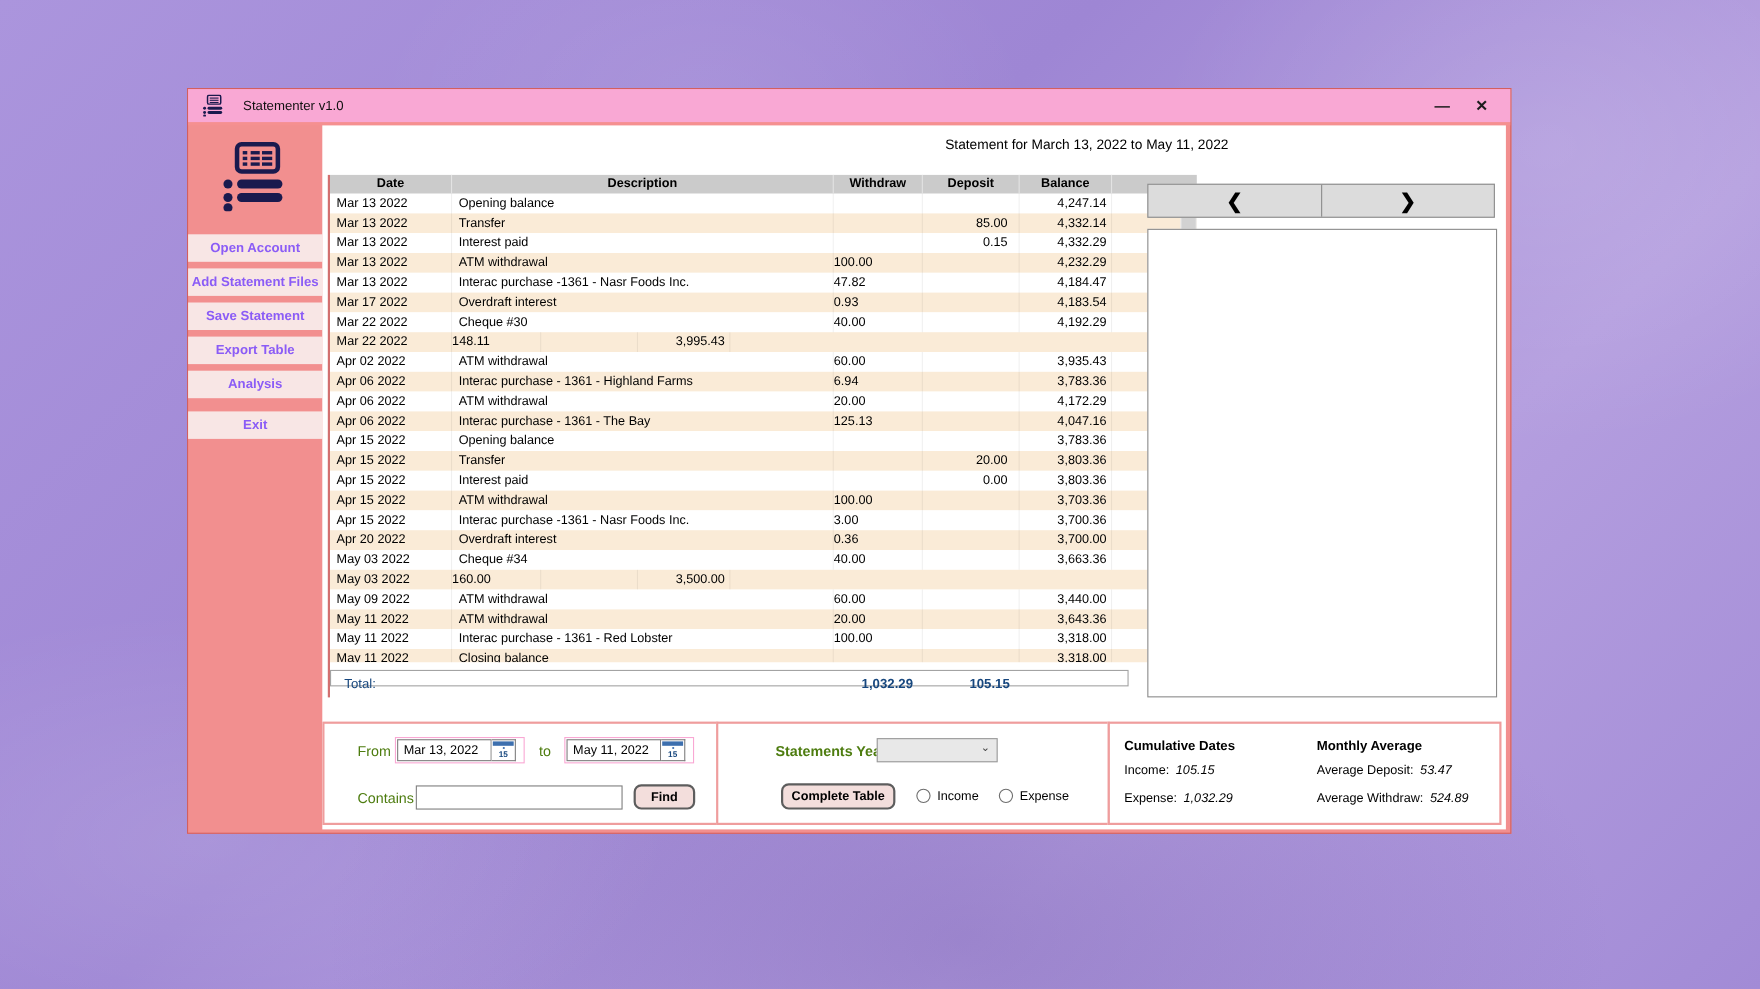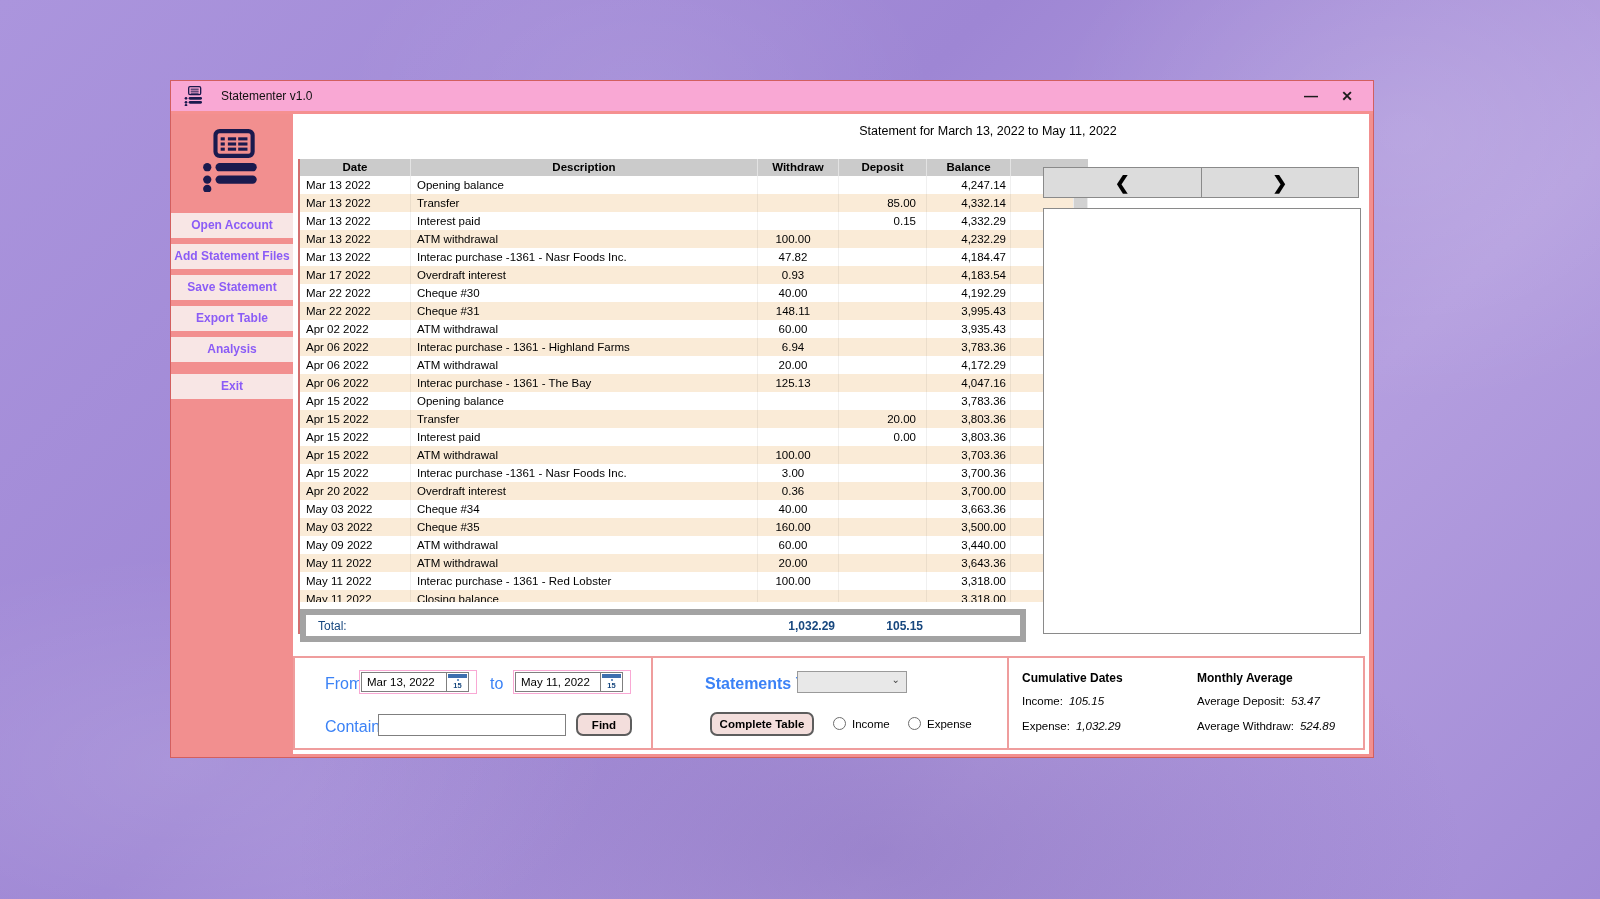--- a/index.html
+++ b/index.html
@@ -44,47 +44,47 @@
   .table-wrap { position:absolute; left:7px; top:45px; width:788px; height:443px; }
   .table-edge { position:absolute; left:5px; top:45px; width:2px; height:475px; background:#d27070; }
   .thead { display:flex; height:17px; background:#cbcbcb; }
   .th { font-size:11.5px; font-weight:bold; text-align:center; line-height:17px; border-right:1px solid #e3e3e3; }
   .tbody { height:426px; overflow:hidden; position:relative; }
   .trow { display:flex; height:18px; background:#fff; }
   .trow.alt { background:#faebd7; }
   .cell { font-size:11.5px; line-height:18px; white-space:nowrap; overflow:hidden; border-right:1px solid rgba(0,0,0,0.06); }
   .c0 { width:111px; padding-left:6px; }
   .c1 { width:347px; padding-left:6px; }
-  .c2 { width:81px;  text-align:center; padding-right:10px; }
+  .c2 { width:81px;  text-align:left; padding-right:10px; }
   .c3 { width:88px;  text-align:right; padding-right:10px; }
   .c4 { width:84px;  text-align:right; padding-right:4px; }
   .h0 { width:111px; } .h1 { width:347px; } .h2 { width:81px; } .h3 { width:88px; } .h4 { width:84px; } .h5 { width:15px; border-right:none; }
 
   .vscroll { position:absolute; right:0; top:17px; width:15px; height:426px; background:#ececec; }
   .scroll-arrow { position:absolute; left:0; width:15px; height:15px; font-size:8px; color:#555; text-align:center; line-height:15px; background:#f3f3f3; }
   .scroll-arrow.up { top:0; } .scroll-arrow.down { bottom:0; }
   .scroll-thumb { position:absolute; left:1px; top:16px; width:13px; height:393px; background:#d2d2d2; }
 
-  .total-row { position:absolute; left:7px; top:495px; width:726px; height:33px; border:6px solid #a3a3a3; }
+  .total-row { position:absolute; left:7px; top:495px; width:726px; height:15px; border:1px solid #a3a3a3; }
   .total-label { position:absolute; left:12px; top:0; line-height:22px; font-size:12px; color:#17477e; }
   .total-withdraw { position:absolute; left:0; width:539px; text-align:right; padding-right:10px; line-height:22px; font-size:12px; font-weight:600; color:#17477e; }
   .total-deposit { position:absolute; left:539px; width:88px; text-align:right; padding-right:10px; line-height:22px; font-size:12px; font-weight:600; color:#17477e; }
 
   .nav-bar { position:absolute; left:750px; top:53px; width:316px; height:31px; border:1px solid #8a8a8a; display:flex; background:#dcdcdc; }
   .nav-btn { flex:1; display:flex; align-items:center; justify-content:center; font-size:18px; font-weight:bold; color:#000; cursor:default; }
   .nav-btn:first-child { border-right:1px solid #8a8a8a; }
   .preview-box { position:absolute; left:750px; top:94px; width:318px; height:426px; background:#fff; border:1px solid #8a8a8a; }
 
   .bottom-panel { position:absolute; left:0; top:542px; width:1074px; height:94px; display:flex; }
   .bbox { border:2px solid #ef9d9d; background:#fff; position:relative; height:94px; }
   .bbox1 { width:360px; }
   .bbox2 { width:358px; margin-left:-2px; }
   .bbox3 { width:358px; margin-left:-2px; }
 
-  .flabel { position:absolute; font-size:16px; color:#3b82f6; }
+  .flabel { position:absolute; font-size:13px; color:#4d7c0f; }
   .datepicker { position:absolute; height:24px; border:1px solid #f9a8d4; background:#fff; display:flex; align-items:center; padding:1px; }
   .dp-text { width:86px; font-size:11.5px; padding-left:5px; border:1px solid #7f7f7f; height:20px; line-height:18px; }
   .cal-btn { width:22px; height:20px; border:1px solid #7f7f7f; border-left:none; position:relative; background:#fff; font-size:7.5px; color:#17477e; text-align:center; line-height:26px; font-weight:bold; }
   .cal-btn::before { content:""; position:absolute; top:1px; left:1px; right:1px; height:4px; background:#3d6fae; }
   .cal-btn::after { content:""; position:absolute; top:6px; left:50%; margin-left:-1px; width:2px; height:2px; background:#3d6fae; border-radius:50%; }
 
   .text-input { position:absolute; border:1px solid #7f7f7f; background:#fff; font-size:11.5px; padding-left:5px; font-family:"Liberation Sans", sans-serif; }
   .pink-btn { position:absolute; background:#f3dedc; border:2px solid #5d5d5d; border-radius:7px; font-size:11.5px; font-weight:600; text-align:center; cursor:default; font-family:"Liberation Sans", sans-serif; }
 
   .dropdown { position:absolute; width:110px; height:22px; background:#e8e8e8; border:1px solid #9a9a9a; }
@@ -213,21 +213,20 @@
             </div>
             <div class="trow">
               <div class="cell c0">Mar 22 2022</div>
               <div class="cell c1">Cheque #30</div>
               <div class="cell c2">40.00</div>
               <div class="cell c3"></div>
               <div class="cell c4">4,192.29</div>
             </div>
             <div class="trow alt">
               <div class="cell c0">Mar 22 2022</div>
-              <div class="cell c1">Cheque #31</div>
               <div class="cell c2">148.11</div>
               <div class="cell c3"></div>
               <div class="cell c4">3,995.43</div>
             </div>
             <div class="trow">
               <div class="cell c0">Apr 02 2022</div>
               <div class="cell c1">ATM withdrawal</div>
               <div class="cell c2">60.00</div>
               <div class="cell c3"></div>
               <div class="cell c4">3,935.43</div>
@@ -297,21 +296,20 @@
             </div>
             <div class="trow">
               <div class="cell c0">May 03 2022</div>
               <div class="cell c1">Cheque #34</div>
               <div class="cell c2">40.00</div>
               <div class="cell c3"></div>
               <div class="cell c4">3,663.36</div>
             </div>
             <div class="trow alt">
               <div class="cell c0">May 03 2022</div>
-              <div class="cell c1">Cheque #35</div>
               <div class="cell c2">160.00</div>
               <div class="cell c3"></div>
               <div class="cell c4">3,500.00</div>
             </div>
             <div class="trow">
               <div class="cell c0">May 09 2022</div>
               <div class="cell c1">ATM withdrawal</div>
               <div class="cell c2">60.00</div>
               <div class="cell c3"></div>
               <div class="cell c4">3,440.00</div>

